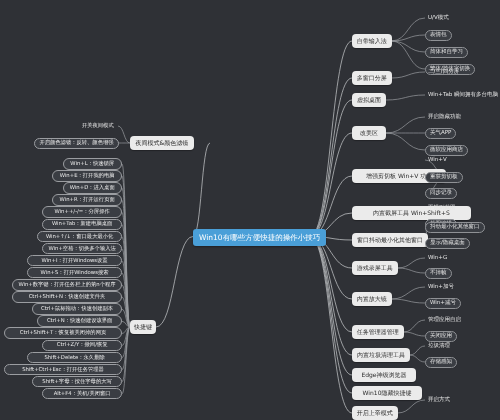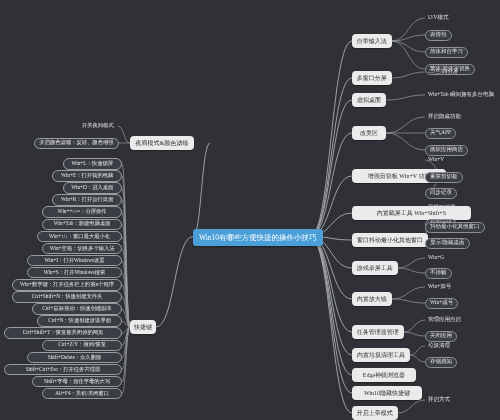--- a/index.html
+++ b/index.html
@@ -3,21 +3,21 @@
 <meta charset="utf-8">
 <style>
   html,body{margin:0;padding:0;}
   body{
     width:500px;height:420px;
     background:#2f3136;
     font-family:"DejaVu Sans","Liberation Sans",sans-serif;
     overflow:hidden;
     position:relative;
   }
-  #canvas{position:absolute;inset:0;width:500px;height:364px;font-family:Liberation Serif, serif;}
+  #canvas{position:absolute;inset:0;width:500px;height:364px;}
   svg.links{position:absolute;left:0;top:0;width:500px;height:420px;pointer-events:none;}
   svg.links path{fill:none;stroke:#b9bbbe;stroke-width:0.8;}
   svg.links path.thin{stroke:#9a9ca1;stroke-width:0.7;}
 
   .node{
     position:absolute;
     box-sizing:border-box;
     display:flex;align-items:center;justify-content:center;
     text-align:center;
     white-space:nowrap;

